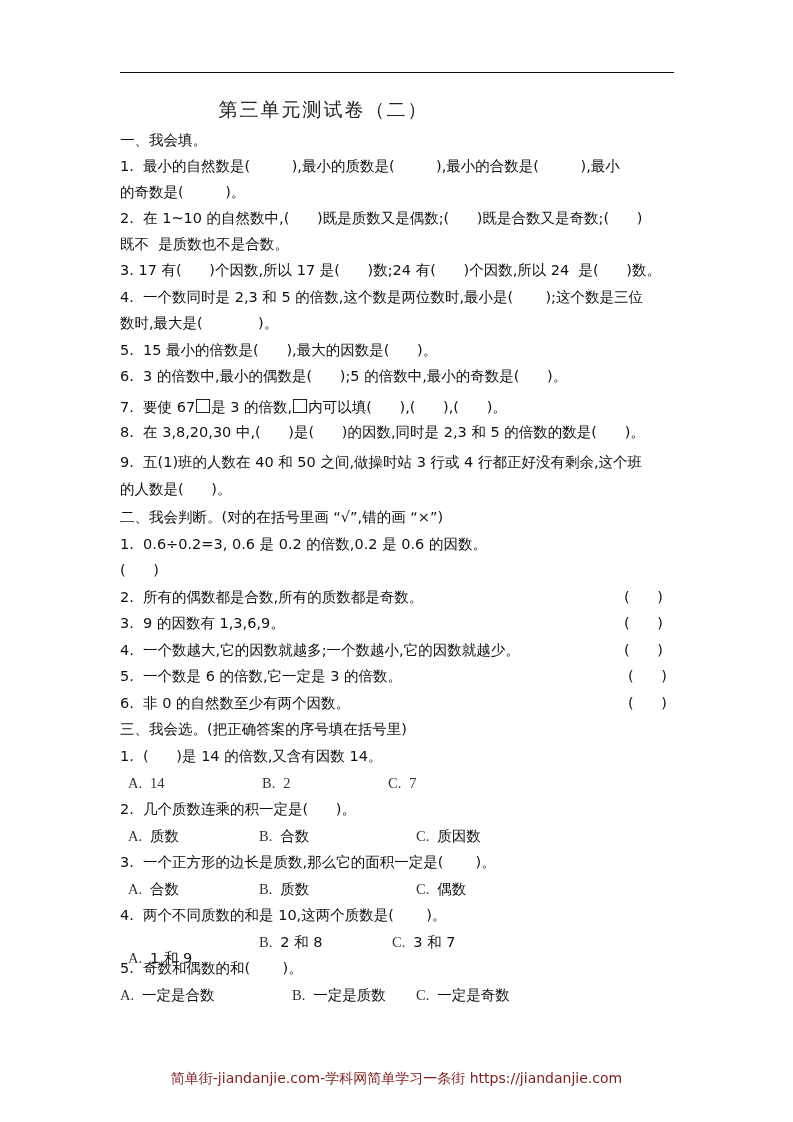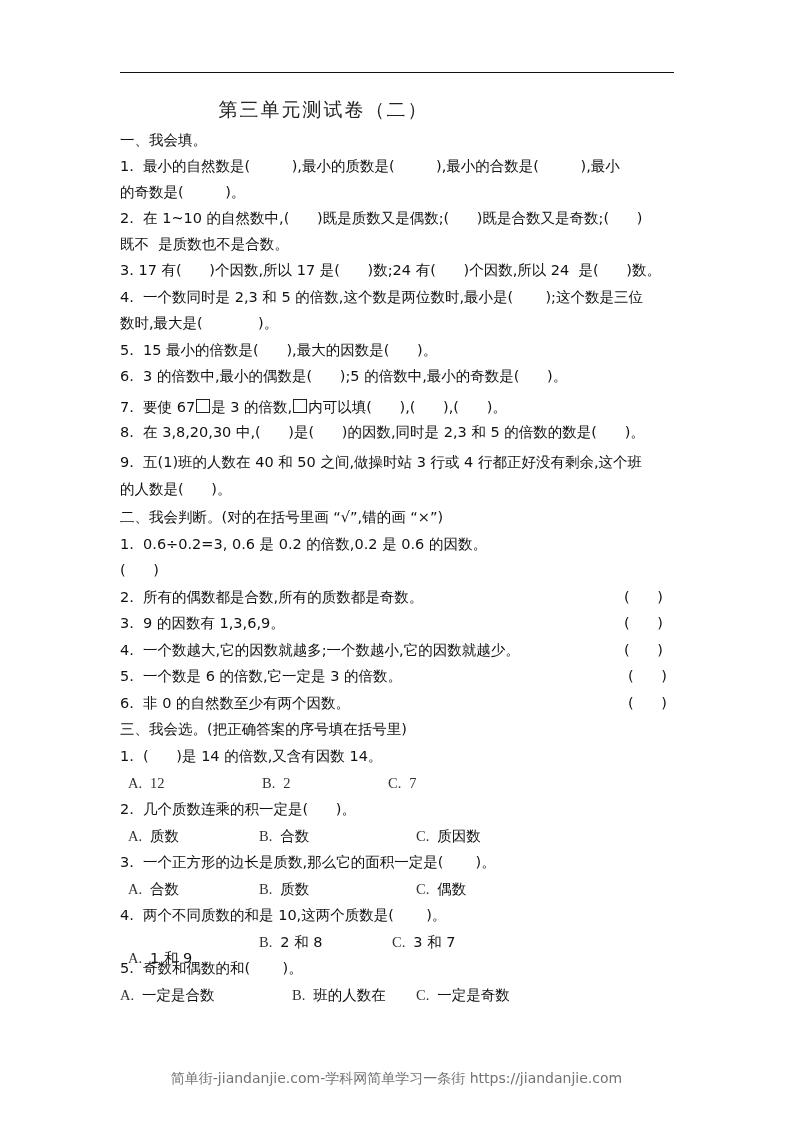--- a/index.html
+++ b/index.html
@@ -7,21 +7,21 @@
          font-family: "DejaVu Sans", "Liberation Sans", sans-serif; color: #111; }
   .top-rule { position: absolute; left: 120px; top: 72px; width: 554px; height: 1px; background: #111; }
   .title { position: absolute; left: 0; width: 647px; top: 97px; text-align: center;
            font-family: "DejaVu Serif", "Liberation Serif", serif; font-size: 19px; letter-spacing: 2px; color: #222; }
   .line { position: absolute; left: 120px; font-size: 14.5px; white-space: pre; line-height: 20px; color: #111; }
   .num { font-family: "Liberation Serif", "DejaVu Serif", serif; color: #333; }
   .paren { position: absolute; font-size: 14.5px; white-space: pre; line-height: 20px; }
   .opt { position: absolute; font-size: 14.5px; white-space: pre; line-height: 20px; }
   .opt .letter { font-family: "Liberation Serif", "DejaVu Serif", serif; color: #333; margin-right: 8px; }
   .footer { position: absolute; left: 0; width: 793px; top: 1070px; text-align: center;
-            font-size: 14px; color: #737373; }
+            font-size: 14px; color: #7f1d1d; }
   .box { display: inline-block; width: 12px; height: 12px; border: 1px solid #222; vertical-align: -1px; margin: 0 1px; }
 </style>
 </head>
 <body>
 
 <div class="top-rule"></div>
 <div class="title">第三单元测试卷（二）</div>
 
 <div class="line" style="top:130px;">一、我会填。</div>
 <div class="line" style="top:156px;">1.  最小的自然数是(         ),最小的质数是(         ),最小的合数是(         ),最小</div>
@@ -48,37 +48,37 @@
 <div class="line" style="top:640px;">4.  一个数越大,它的因数就越多;一个数越小,它的因数就越少。</div>
 <div class="paren" style="top:640px; left:624px;">(      )</div>
 <div class="line" style="top:666px;">5.  一个数是 6 的倍数,它一定是 3 的倍数。</div>
 <div class="paren" style="top:666px; left:628px;">(      )</div>
 <div class="line" style="top:693px;">6.  非 0 的自然数至少有两个因数。</div>
 <div class="paren" style="top:693px; left:628px;">(      )</div>
 
 <div class="line" style="top:719px;">三、我会选。(把正确答案的序号填在括号里)</div>
 
 <div class="line" style="top:746px;">1.  (      )是 14 的倍数,又含有因数 14。</div>
-<div class="opt" style="top:773px; left:128px;"><span class="letter">A.</span><span class="num">12</span></div>
+<div class="opt" style="top:773px; left:128px;"><span class="letter">A.</span><span class="num">14</span></div>
 <div class="opt" style="top:773px; left:262px;"><span class="letter">B.</span><span class="num">2</span></div>
 <div class="opt" style="top:773px; left:388px;"><span class="letter">C.</span><span class="num">7</span></div>
 
 <div class="line" style="top:799px;">2.  几个质数连乘的积一定是(      )。</div>
 <div class="opt" style="top:826px; left:128px;"><span class="letter">A.</span><span>质数</span></div>
 <div class="opt" style="top:826px; left:259px;"><span class="letter">B.</span><span>合数</span></div>
 <div class="opt" style="top:826px; left:416px;"><span class="letter">C.</span><span>质因数</span></div>
 
 <div class="line" style="top:852px;">3.  一个正方形的边长是质数,那么它的面积一定是(       )。</div>
 <div class="opt" style="top:879px; left:128px;"><span class="letter">A.</span><span>合数</span></div>
 <div class="opt" style="top:879px; left:259px;"><span class="letter">B.</span><span>质数</span></div>
 <div class="opt" style="top:879px; left:416px;"><span class="letter">C.</span><span>偶数</span></div>
 
 <div class="line" style="top:905px;">4.  两个不同质数的和是 10,这两个质数是(       )。</div>
 <div class="opt" style="top:948px; left:128px;"><span class="letter">A.</span><span>1 和 9</span></div>
 <div class="opt" style="top:932px; left:259px;"><span class="letter">B.</span><span>2 和 8</span></div>
 <div class="opt" style="top:932px; left:392px;"><span class="letter">C.</span><span>3 和 7</span></div>
 
 <div class="line" style="top:958px;">5.  奇数和偶数的和(       )。</div>
 <div class="opt" style="top:985px; left:120px;"><span class="letter">A.</span><span>一定是合数</span></div>
-<div class="opt" style="top:985px; left:292px;"><span class="letter">B.</span><span>班的人数在</span></div>
+<div class="opt" style="top:985px; left:292px;"><span class="letter">B.</span><span>一定是质数</span></div>
 <div class="opt" style="top:985px; left:416px;"><span class="letter">C.</span><span>一定是奇数</span></div>
 
 <div class="footer">简单街-jiandanjie.com-学科网简单学习一条街 https://jiandanjie.com</div>
 
 </body></html>

